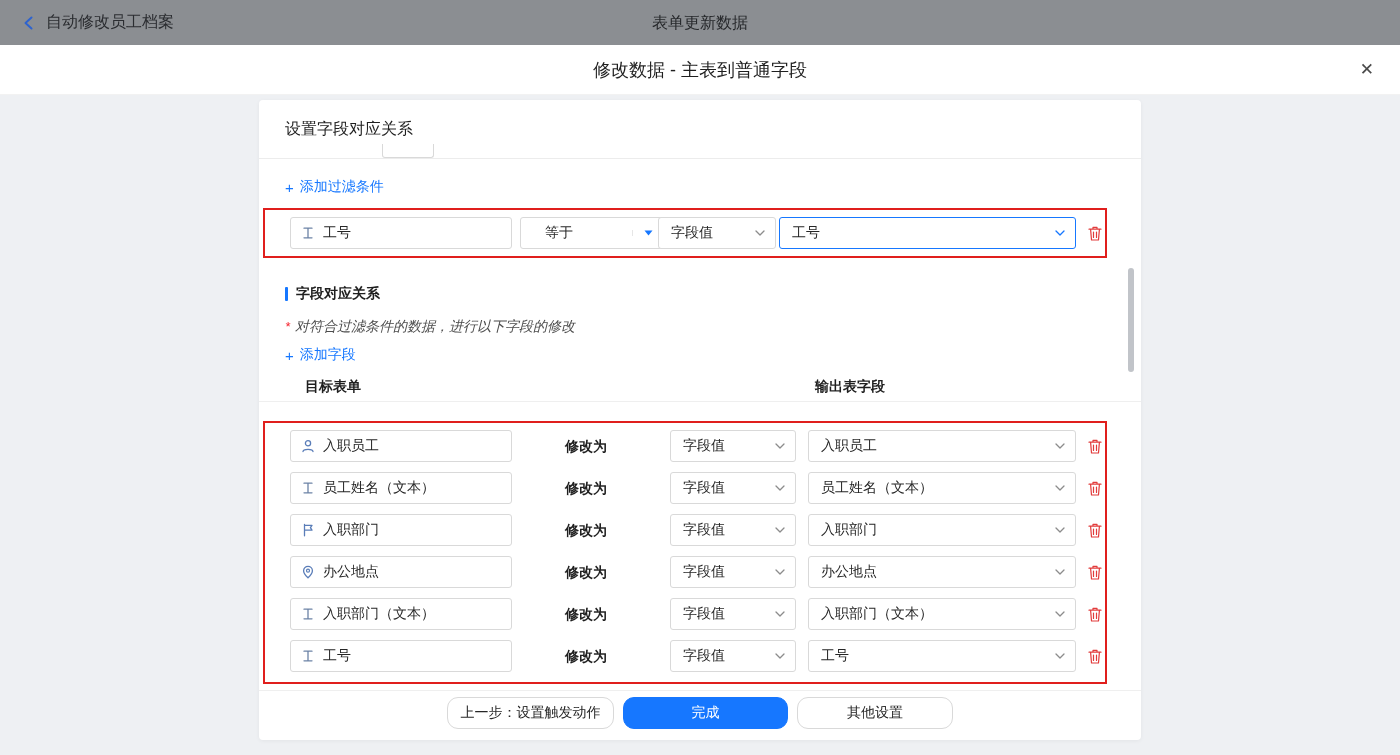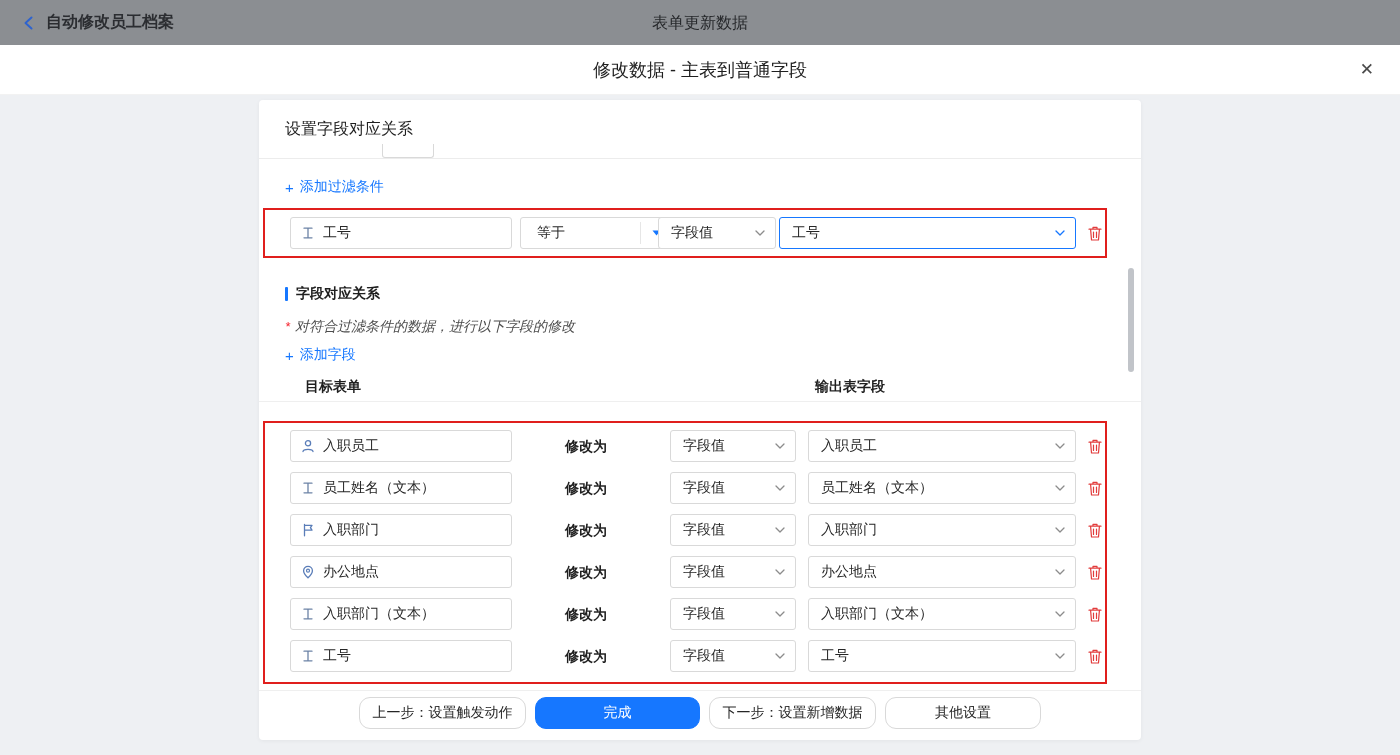--- a/index.html
+++ b/index.html
@@ -8,21 +8,21 @@
     position:relative; overflow:hidden;
     background:#eef0f3;
     font-family:"Liberation Sans", sans-serif;
     color:#262626;
   }
 
   
   .topbar { position:absolute; left:0; top:0; width:1400px; height:45px; background:#8b8e92; }
   .topbar-left { position:absolute; left:22px; top:0; height:45px; display:flex; align-items:center; gap:10px; }
   .back-btn { display:flex; align-items:center; cursor:pointer; }
-  .flow-name { font-size:16px; font-weight:700; color:#2b2d31; }
+  .flow-name { font-size:16px; font-weight:400; color:#2b2d31; }
   .topbar-title { position:absolute; left:0; right:0; top:0; text-align:center; line-height:45px; font-size:16px; color:#26282b; }
   .topbar-right { position:absolute; right:48px; top:0; height:45px; display:flex; align-items:center; gap:42px; }
   .guide { display:flex; align-items:center; gap:5px; color:#0b8f46; font-size:14px; cursor:pointer; }
   .save-btn { background:#1c55cd; color:#eceef2; border:none; border-radius:3px; height:24px; padding:0 15px; font-size:13px; font-family:inherit; cursor:pointer; }
 
   
   .modal-header { position:absolute; left:0; top:45px; width:1400px; height:50px; background:#ffffff; border-bottom:1px solid #f2f2f2; }
   .modal-title { line-height:50px; text-align:center; font-size:18px; font-weight:400; color:#1f1f1f; }
   .modal-close { position:absolute; right:26px; top:0; height:50px; line-height:50px; font-size:17px; color:#4a4a4a; cursor:pointer; }
   .modal-body { position:absolute; left:0; top:95px; width:1400px; height:660px; background:#eef0f3; }
@@ -41,21 +41,21 @@
   .annotation { position:absolute; border:2px solid #e01f1d; pointer-events:none; z-index:5; }
   .ann-filter { left:4px; top:108px; width:844px; height:50px; }
   .ann-map    { left:4px; top:321px; width:844px; height:263px; }
 
   .input-box { position:absolute; height:32px; background:#fff; border:1px solid #d9d9d9; border-radius:3px; display:flex; align-items:center; gap:8px; padding:0 10px; font-size:14px; color:#262626; cursor:pointer; }
   .select { position:absolute; height:32px; background:#fff; border:1px solid #d9d9d9; border-radius:3px; display:flex; align-items:center; justify-content:space-between; padding:0 10px 0 12px; font-size:14px; color:#262626; cursor:pointer; }
   .select.focused { border-color:#1677ff; }
 
   
   .f-field { left:31px;  top:117px; width:222px; }
-  .f-op    { left:261px; top:117px; width:156px; padding:4px; }
+  .f-op    { left:261px; top:117px; width:156px; padding:12px; }
   .op-text { flex:1; padding-left:12px; }
   .op-caret { width:31px; height:100%; border-left:1px solid #e6e6e6; display:flex; align-items:center; justify-content:center; }
   .f-type  { left:399px; top:117px; width:118px; }
   .f-value { left:520px; top:117px; width:297px; }
   .f-trash { left:827px; top:124px; }
 
   
   .sec-title { position:absolute; left:26px; top:185px; display:flex; align-items:center; font-size:14px; font-weight:700; color:#1f1f1f; }
   .sec-bar { width:3px; height:14px; background:#1677ff; border-radius:1px; margin-right:8px; }
   .desc { position:absolute; left:26px; top:218px; font-size:14px; color:#4d4d4d;font-style:italic; }
@@ -331,18 +331,17 @@
       <svg width="16" height="17" viewBox="0 0 16 17">
           <path d="M2 4.2 H14 M6 4 V2.4 H10 V4 M3.6 4.4 L4.5 15 H11.5 L12.4 4.4 M6.5 7 V12.4 M9.5 7 V12.4" fill="none" stroke="#e23c3c" stroke-width="1.2" stroke-linecap="round" stroke-linejoin="round"></path>
         </svg>
     </span>
   </div>
 
   <div class="footer-divider"></div>
   <div class="footer">
     <button class="btn plain w167">上一步：设置触发动作</button>
     <button class="btn primary w165">完成</button>
-    <button class="btn plain w167">下一步：设置新增数据</button>
     <button class="btn plain w156">其他设置</button>
   </div>
 </div>
 
 <div class="scrollbar-thumb"></div>
 
 </body></html>

